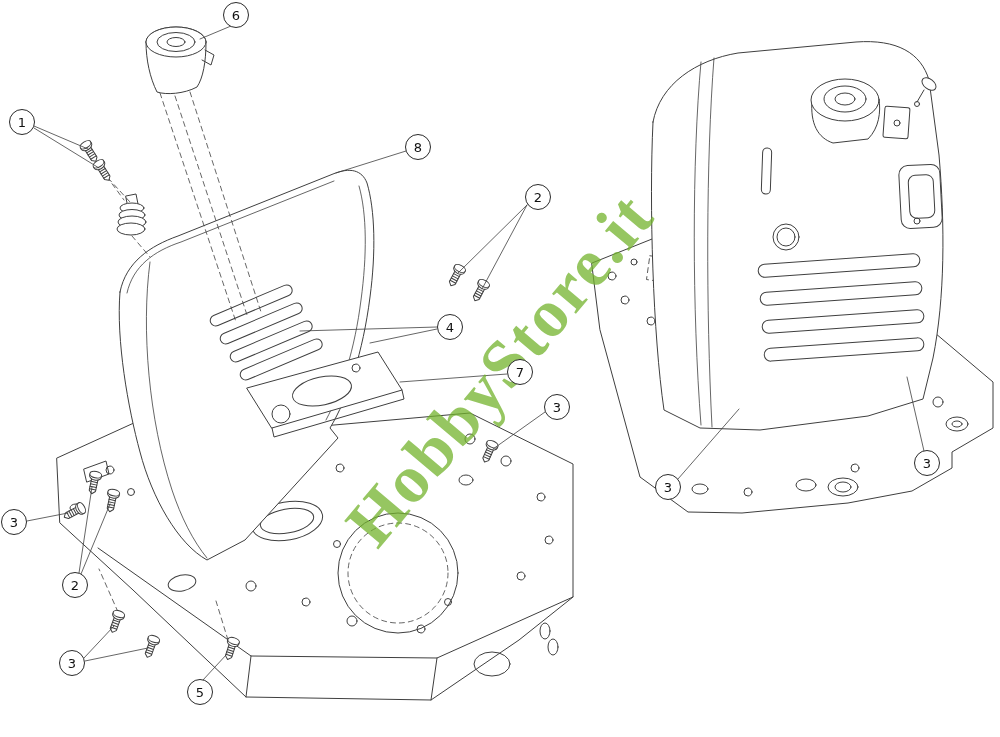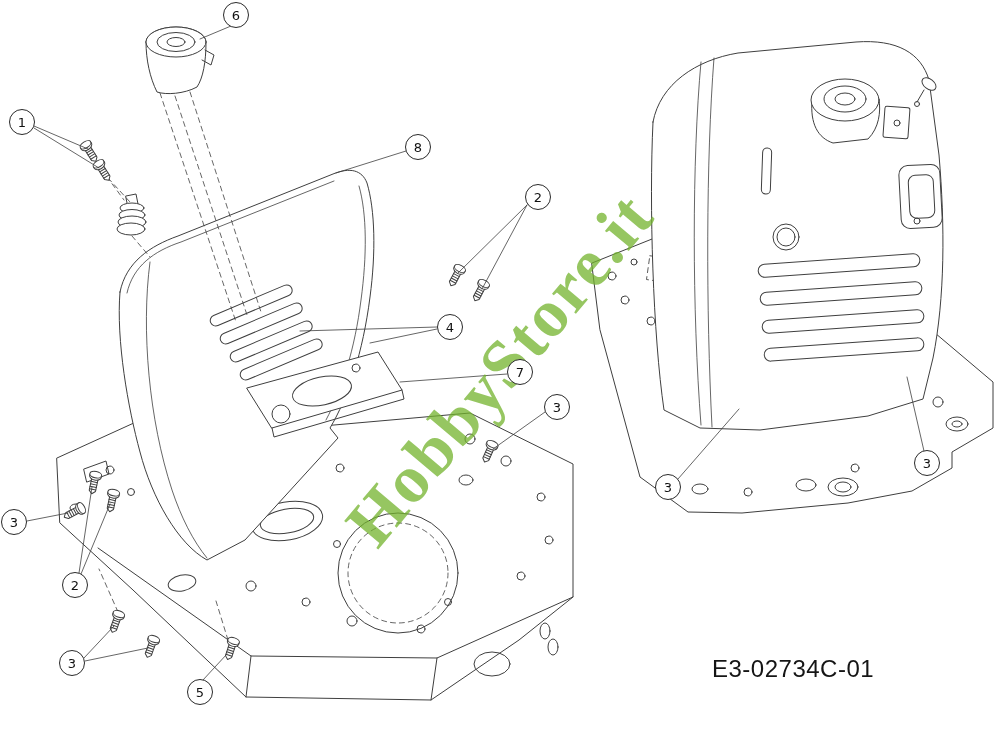--- a/index.html
+++ b/index.html
@@ -212,14 +212,13 @@
   <div class="callout" style="left:507px;top:359px">7</div>
   <div class="callout" style="left:544px;top:394px">3</div>
   <div class="callout" style="left:1px;top:509px">3</div>
   <div class="callout" style="left:62px;top:572px">2</div>
   <div class="callout" style="left:59px;top:650px">3</div>
   <div class="callout" style="left:187px;top:679px">5</div>
 
   <div class="callout" style="left:655px;top:474px">3</div>
   <div class="callout" style="left:914px;top:450px">3</div>
 
-  <div class="part-code">E3-02734C-01</div>
 </div>
 
 </body></html>

